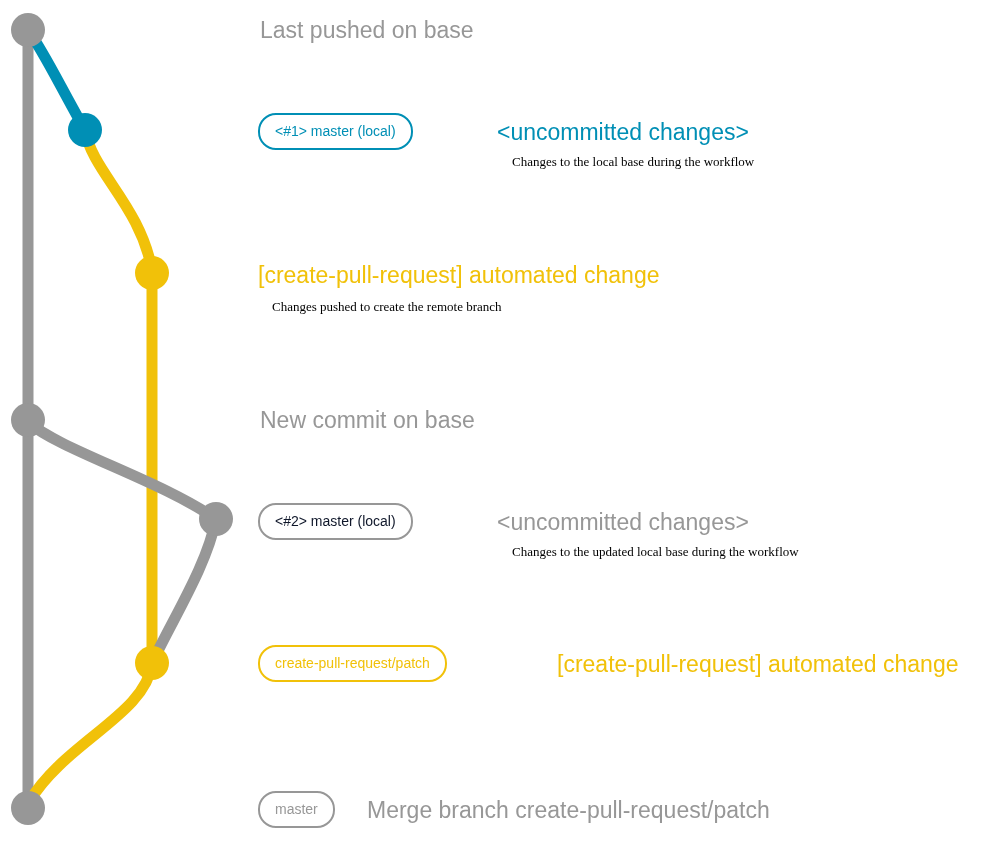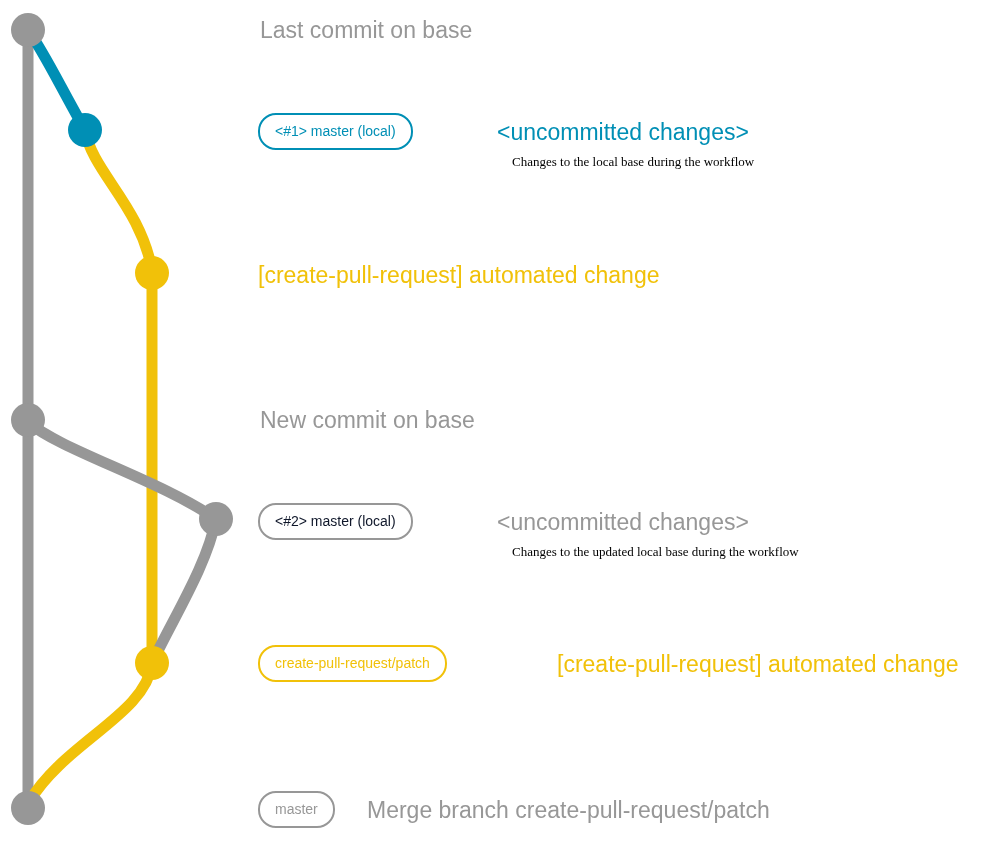--- a/index.html
+++ b/index.html
@@ -62,27 +62,28 @@
 
     <circle cx="28" cy="30" r="17" fill="#979797"></circle>
     <circle cx="85" cy="130" r="17" fill="#008fb5"></circle>
     <circle cx="152" cy="273" r="17" fill="#f1c109"></circle>
     <circle cx="28" cy="420" r="17" fill="#979797"></circle>
     <circle cx="216" cy="519" r="17" fill="#979797"></circle>
     <circle cx="152" cy="663" r="17" fill="#f1c109"></circle>
     <circle cx="28" cy="808" r="17" fill="#979797"></circle>
   </svg>
 
-  <div class="msg" style="left: 260px; top: 17px; color: rgb(151, 151, 151);">Last commit on base</div>
+  <div class="msg" style="left: 260px; top: 17px; color: rgb(151, 151, 151);">Last pushed on base</div>
 
   <div class="badge" style="left: 258px; top: 113px; color: rgb(0, 143, 181); border-color: rgb(0, 143, 181);">&lt;#1&gt; master (local)</div>
   <div class="msg" style="left: 497px; top: 119px; color: rgb(0, 143, 181);">&lt;uncommitted changes&gt;</div>
   <div class="note" style="left: 512px; top: 150px; color: rgb(0, 0, 0);">Changes to the local base during the workflow</div>
 
   <div class="msg" style="left: 258px; top: 262px; color: rgb(241, 193, 9);">[create-pull-request] automated change</div>
+  <div class="note" style="left: 272px; top: 295px; color: rgb(0, 0, 0);">Changes pushed to create the remote branch</div>
 
   <div class="msg" style="left: 260px; top: 407px; color: rgb(151, 151, 151);">New commit on base</div>
 
   <div class="badge" style="left: 258px; top: 503px; color: #0f172a; border-color: rgb(151, 151, 151);">&lt;#2&gt; master (local)</div>
   <div class="msg" style="left: 497px; top: 509px; color: rgb(151, 151, 151);">&lt;uncommitted changes&gt;</div>
   <div class="note" style="left: 512px; top: 540px; color: rgb(0, 0, 0);">Changes to the updated local base during the workflow</div>
 
   <div class="badge" style="left: 258px; top: 645px; color: rgb(241, 193, 9); border-color: rgb(241, 193, 9);">create-pull-request/patch</div>
   <div class="msg" style="left: 557px; top: 651px; color: rgb(241, 193, 9);">[create-pull-request] automated change</div>
 

